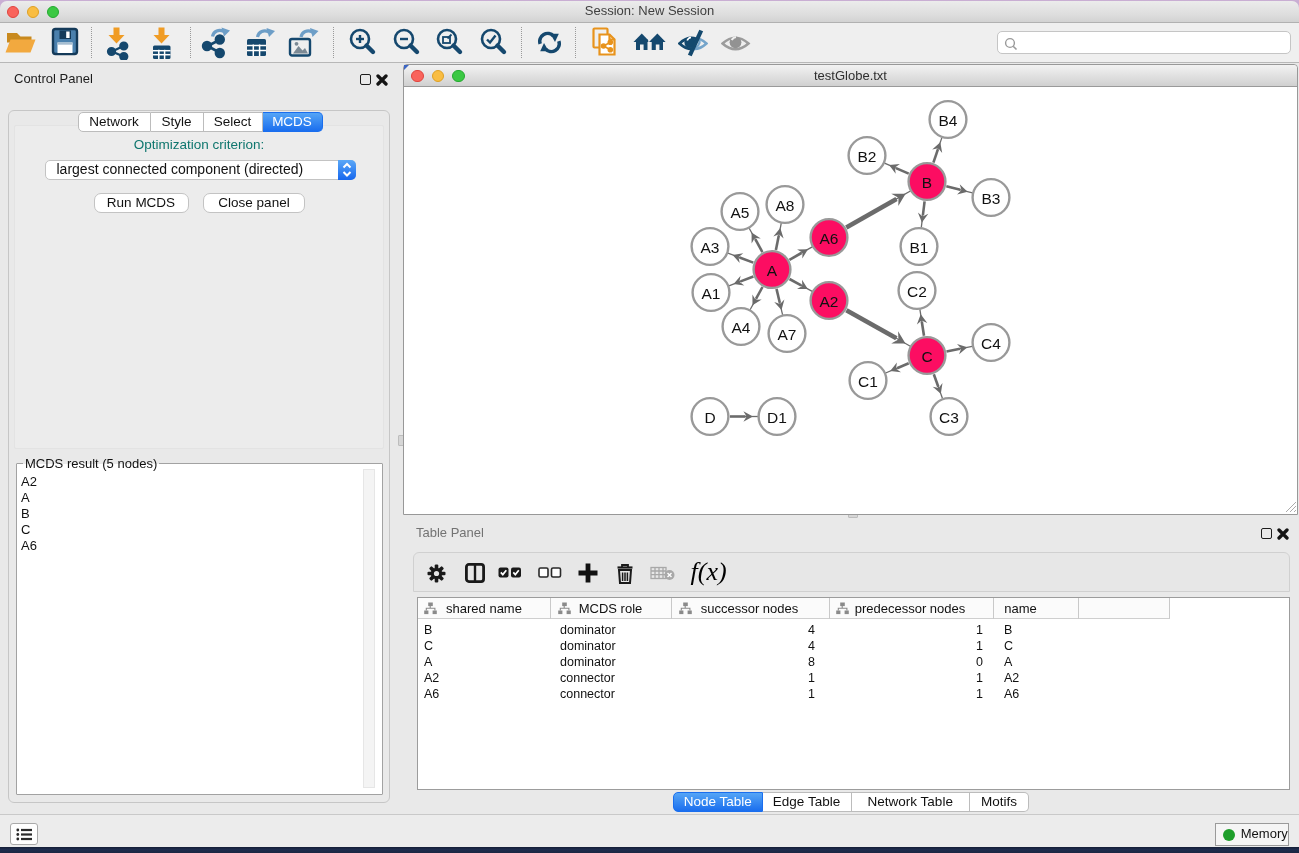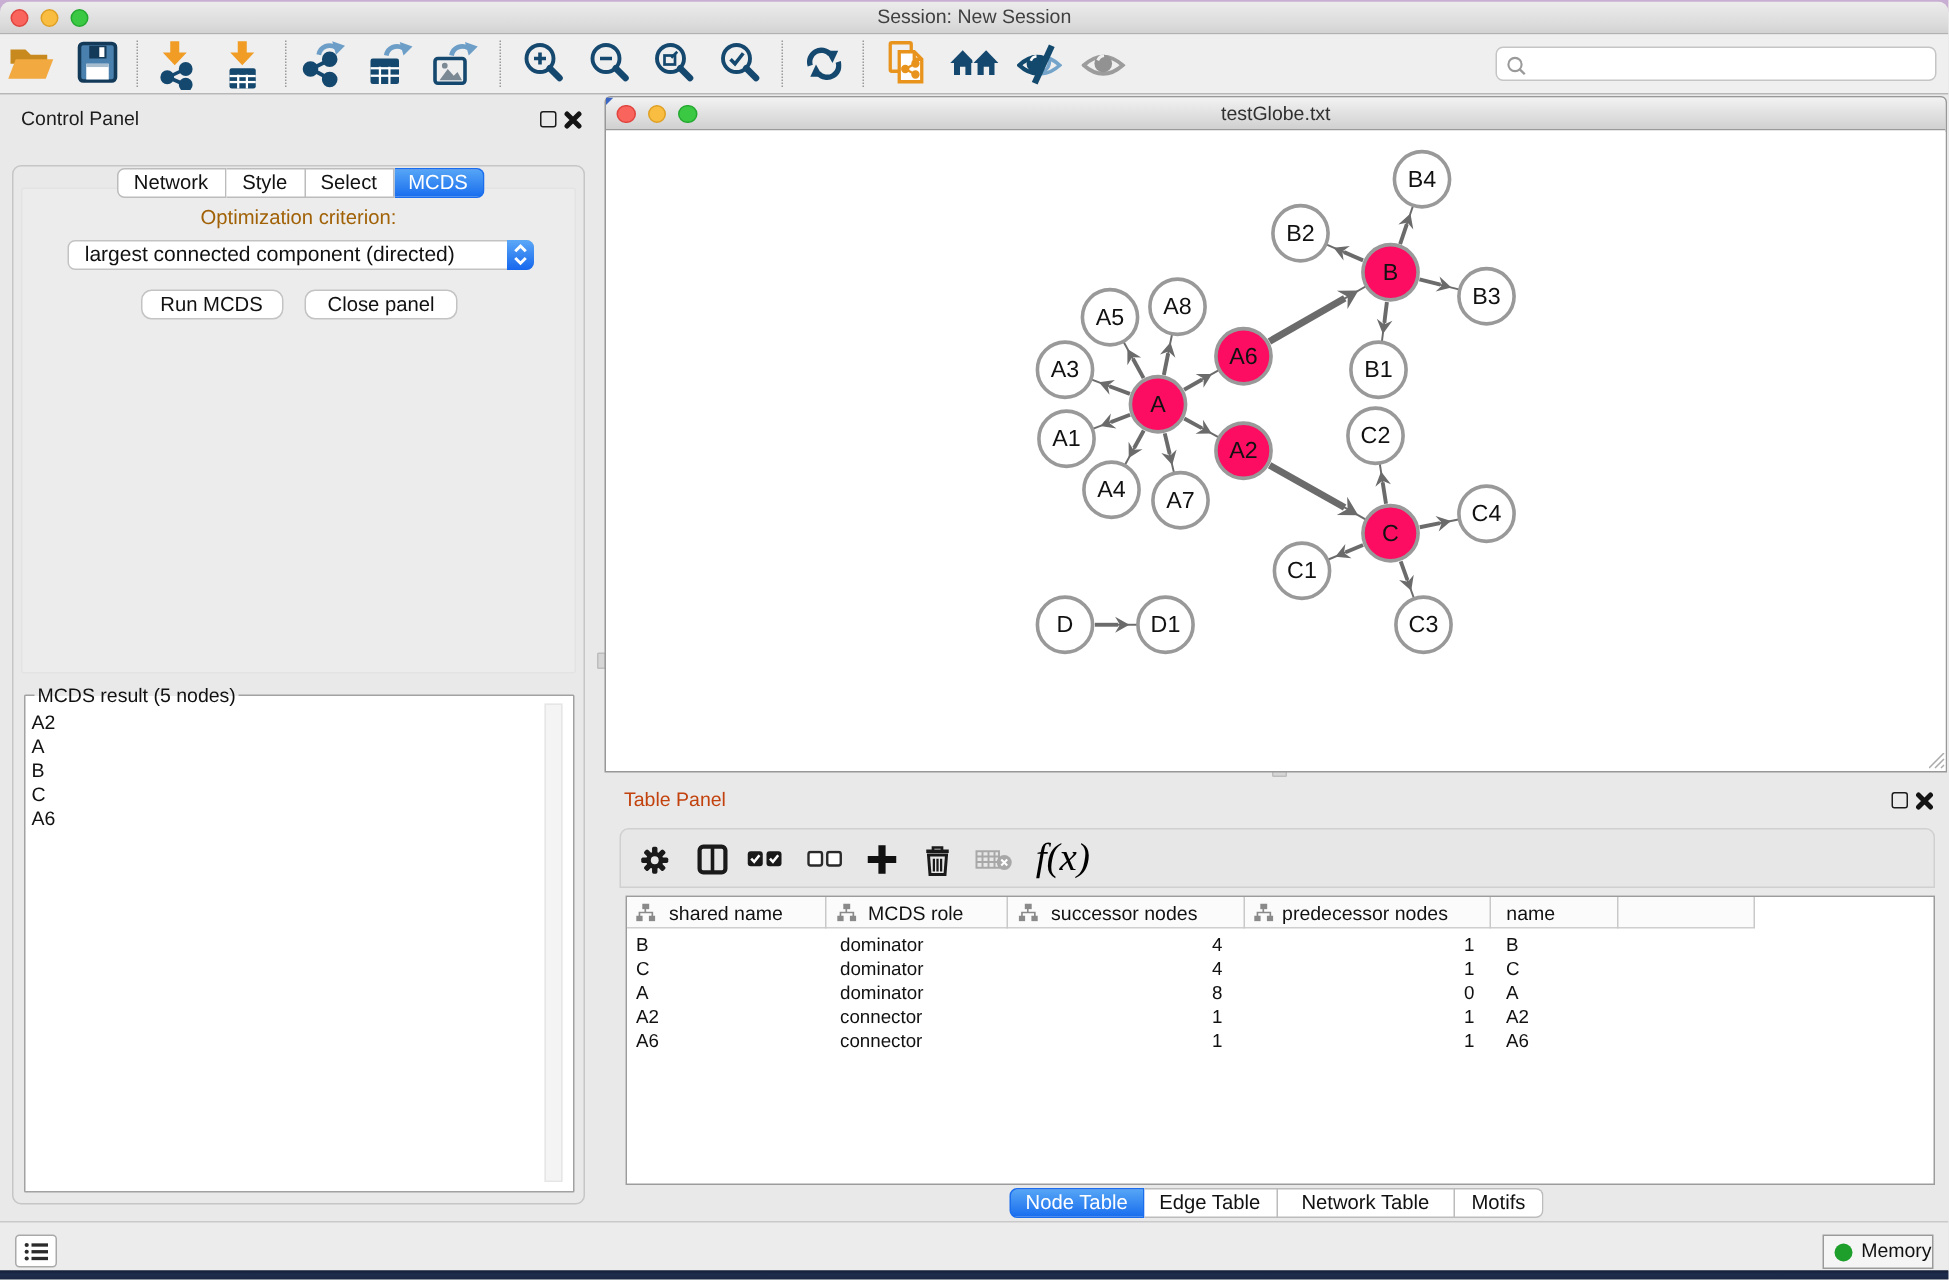--- a/index.html
+++ b/index.html
@@ -186,21 +186,21 @@
 <style>
 .cp-title{left:14px;top:71px;font-size:13px;color:#1c1c1c}
 .wbtn{width:11px;height:11px;border:1.8px solid #1c1c1c;border-radius:2px;background:transparent}
 .tabs{height:20px;display:flex;z-index:5;font-size:13.5px;color:#111}
 .tabs .seg{background:#fff;border:1px solid #bcbcbc;border-left:none;line-height:18px;text-align:center}
 .tabs .seg.first{border-left:1px solid #bcbcbc;border-radius:5px 0 0 5px}
 .tabs .seg.last{border-radius:0 5px 5px 0}
 .tabs .seg.sel{background:linear-gradient(#55a5f6,#1a6eee);border-color:#1a6eee;color:#fff}
 .cp-pane{left:8px;top:109.5px;width:382px;height:693px;background:#e9e9e9;border:1px solid #c6c6c6;border-radius:6px}
 .cp-inner{left:5px;top:14px;width:370px;height:324px;background:#ececec;border:1px solid #e3e3e3;border-radius:2px}
-.cp-label{width:100%;text-align:center;font-size:13.5px;color:#a16207}
+.cp-label{width:100%;text-align:center;font-size:13.5px;color:#0f766e}
 .combo{left:35.5px;top:49.5px;width:311px;height:19.5px;background:#fff;border:1px solid #c3c3c3;border-radius:5px;font-size:14px;color:#111;line-height:17.5px;padding-left:11px}
 .combo-btn{right:-1px;top:-1px;width:18px;height:19.5px;border-radius:0 5px 5px 0;background:linear-gradient(#5ba8f7,#1667ee)}
 .btn{height:20px;background:#fff;border:1px solid #c3c3c3;border-radius:7px;font-size:13.5px;color:#111;line-height:18px;text-align:center}
 .gbox{left:15.5px;top:463px;width:367px;height:332px;background:#fff;border:1px solid #a2a2a2;border-radius:1px}
 .gbox-label{left:23px;top:456px;font-size:13px;color:#111;background:linear-gradient(#e9e9e9 52%,#ffffff 52%);padding:0 2px}
 .glist{left:21px;top:474px;font-size:13px;color:#111;line-height:16px}
 .gscroll{left:362.5px;top:469px;width:12px;height:319px;background:#f4f4f4;border:1px solid #e6e6e6}
 .handle-v{left:398px;top:434.5px;width:5.5px;height:11px;background:#d6d6d6;border:1px solid #bdbdbd;border-radius:1px}
 .handle-h{left:848px;top:512px;width:10px;height:6px;background:#d6d6d6;border:1px solid #bdbdbd;border-radius:1px}
 </style>
@@ -357,21 +357,21 @@
 </svg>
  </div>
  <svg class="abs" style="left:882px;top:437px" width="11" height="11" viewBox="0 0 11 11">
   <g stroke="#ababab" stroke-width="1">
         <path d="M10,0 L0,10 M10,4 L4,10 M10,8 L8,10"></path>
       </g>
  </svg>
 </div>
 
 <style>
-.tp-title{left:416px;top:525px;font-size:13px;color:#c2410c}
+.tp-title{left:416px;top:525px;font-size:13px;color:#737373}
 .tp-toolbar{left:412.5px;top:552px;width:877px;height:40px;background:#e7e7e7;border:1px solid #d0d0d0;border-radius:6px 6px 0 0}
 .ttool{position:absolute;top:9px}
 .tbl{left:417px;top:596.5px;width:873px;height:193px;background:#fff;border:1px solid #9c9c9c}
 .tbl-head{left:0;top:0;width:752px;height:21px;background:#fbfbfb;border-bottom:1px solid #cfcfcf;border-right:1px solid #c9c9c9;font-size:13px;color:#111}
 .th-sep{position:absolute;top:0;width:1px;height:21px;background:#c9c9c9}
 .th-label{position:absolute;top:3px;text-align:center}
 .trow{position:absolute;font-size:12.5px;color:#111;line-height:16px}
 .num{text-align:right}
 .btabs{left:673px;top:791.5px}
 </style>

